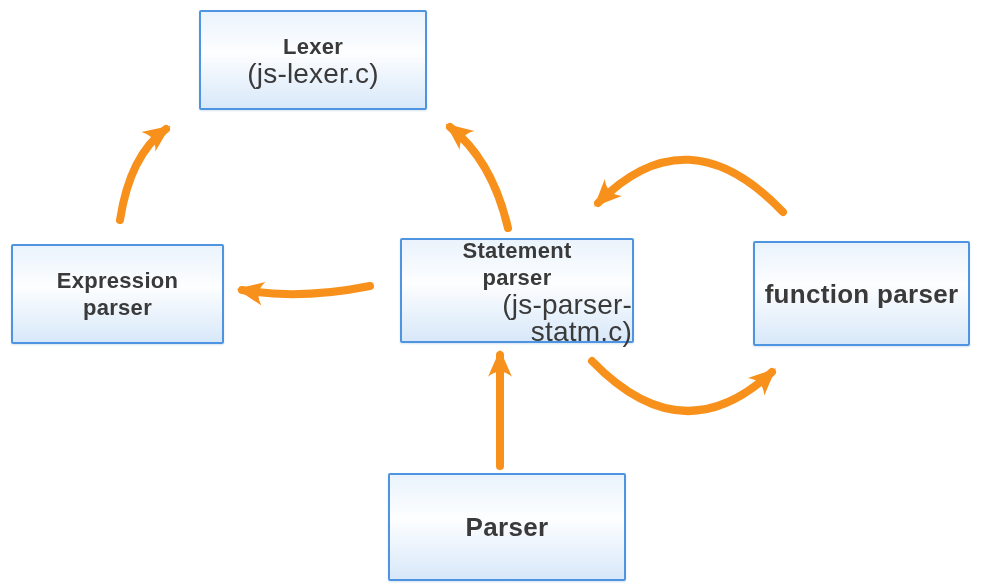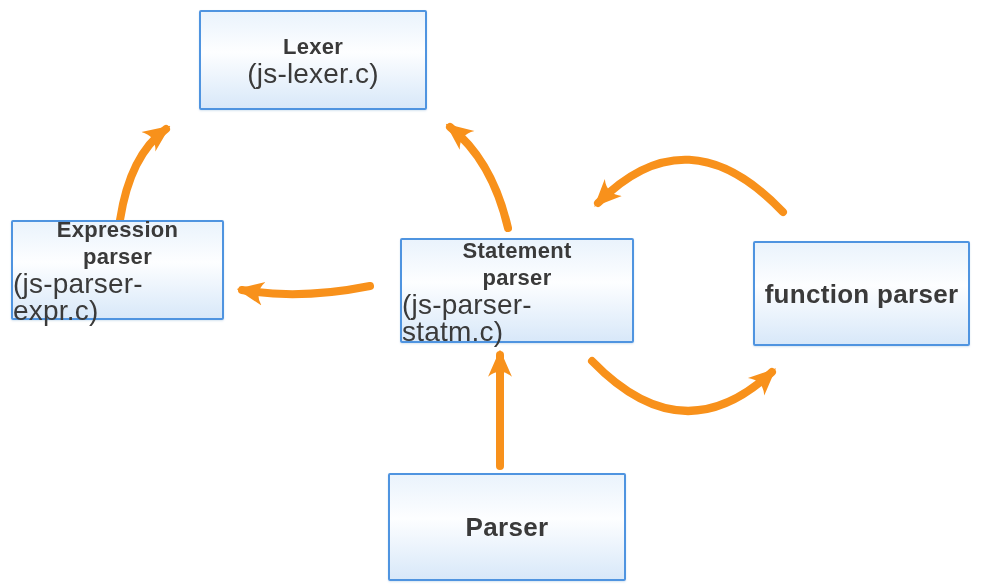--- a/index.html
+++ b/index.html
@@ -37,42 +37,42 @@
     border-radius: 2px;
     background: linear-gradient(180deg,
         var(--node-fill-top, #EAF3FC) 0%,
         var(--node-fill-mid, #FDFEFF) 42%,
         var(--node-fill-bottom, #D8E8F9) 100%);
     box-shadow: 0 1px 2px rgba(100, 150, 200, 0.25);
     display: flex;
     flex-direction: column;
     align-items: center;
     justify-content: center;
-    text-align: left;
+    text-align: right;
     color: var(--text, #3A3A3A);
   }
   .node .title {
     font-weight: bold;
     font-size: 22px;
     line-height: 27px;
     letter-spacing: 0.3px;
   }
   .node .title.big {
     font-size: 26px;
     line-height: 32px;
   }
   .node .subtitle {
     font-weight: normal;
     font-size: 28px;
     line-height: 27px;
     letter-spacing: 0.2px;
   }
   
   #node-lexer      { left: 199px; top: 10px;  width: 228px; height: 100px; }
-  #node-expression { left: 11px;  top: 220px; width: 213px; height: 100px; }
+  #node-expression { left: 11px;  top: 244px; width: 213px; height: 100px; }
   #node-statement  { left: 400px; top: 238px; width: 234px; height: 105px; }
   #node-function   { left: 753px; top: 241px; width: 217px; height: 105px; }
   #node-parser     { left: 388px; top: 473px; width: 238px; height: 108px; }
 </style>
 </head>
 <body>
 
 <div id="diagram">
 
   <svg id="arrow-layer" viewBox="0 0 1005 584" xmlns="http://www.w3.org/2000/svg">
@@ -90,21 +90,20 @@
   </svg>
 
   <div class="node" id="node-lexer">
     <div class="title">Lexer</div>
     <div class="subtitle">(js-lexer.c)</div>
   </div>
 
   <div class="node" id="node-expression">
     <div class="title">Expression</div>
     <div class="title">parser</div>
-    <div class="subtitle">(js-parser-expr.c)</div>
   </div>
 
   <div class="node" id="node-statement">
     <div class="title">Statement</div>
     <div class="title">parser</div>
     <div class="subtitle">(js-parser-statm.c)</div>
   </div>
 
   <div class="node" id="node-function">
     <div class="title big">function parser</div>

